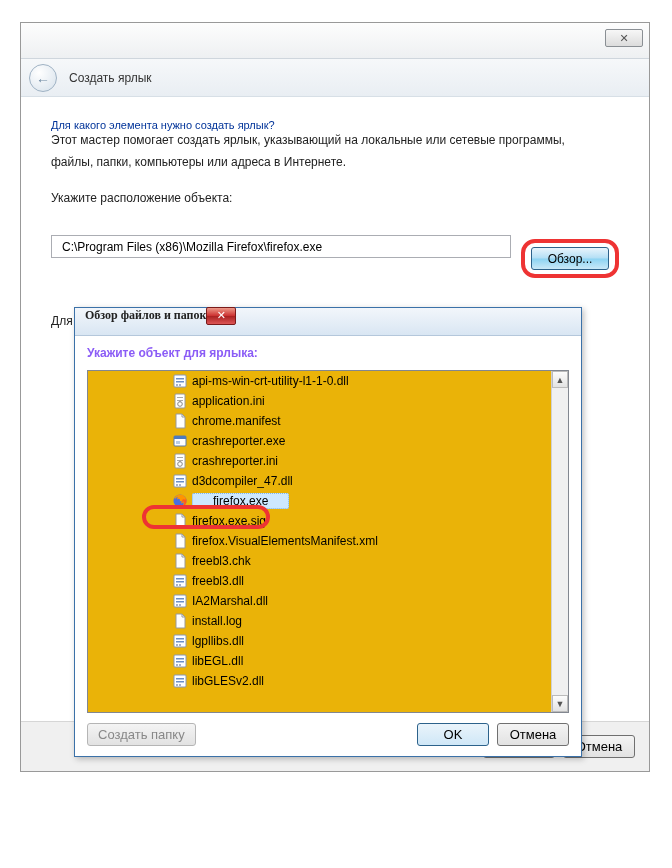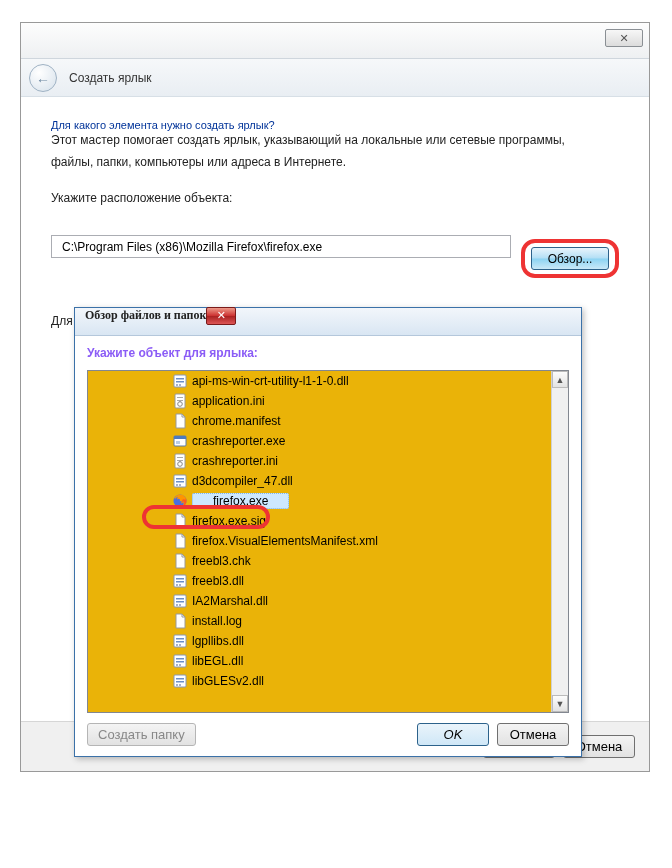--- a/index.html
+++ b/index.html
@@ -384,17 +384,17 @@
           <div class="sel-wrap" style="left: 54px; top: 134px; width: 128px; height: 24px;"></div>
         </div>
       <div class="tree-scroll">
         <div class="sbtn">▲</div>
         <div class="sbtn">▼</div>
       </div>
     </div>
     <div class="bd-footer">
       <button class="std-btn disabled">Создать папку</button>
       <span class="spacer"></span>
-      <button class="std-btn" style="border-color:#2c628b;background:linear-gradient(#eaf4fb,#cfe7f7);font-style:italic;">OK</button>
+      <button class="std-btn" style="border-color:#2c628b;background:linear-gradient(#eaf4fb,#cfe7f7);">OK</button>
       <button class="std-btn">Отмена</button>
     </div>
   </div>
 </div>
 
 </body></html>

